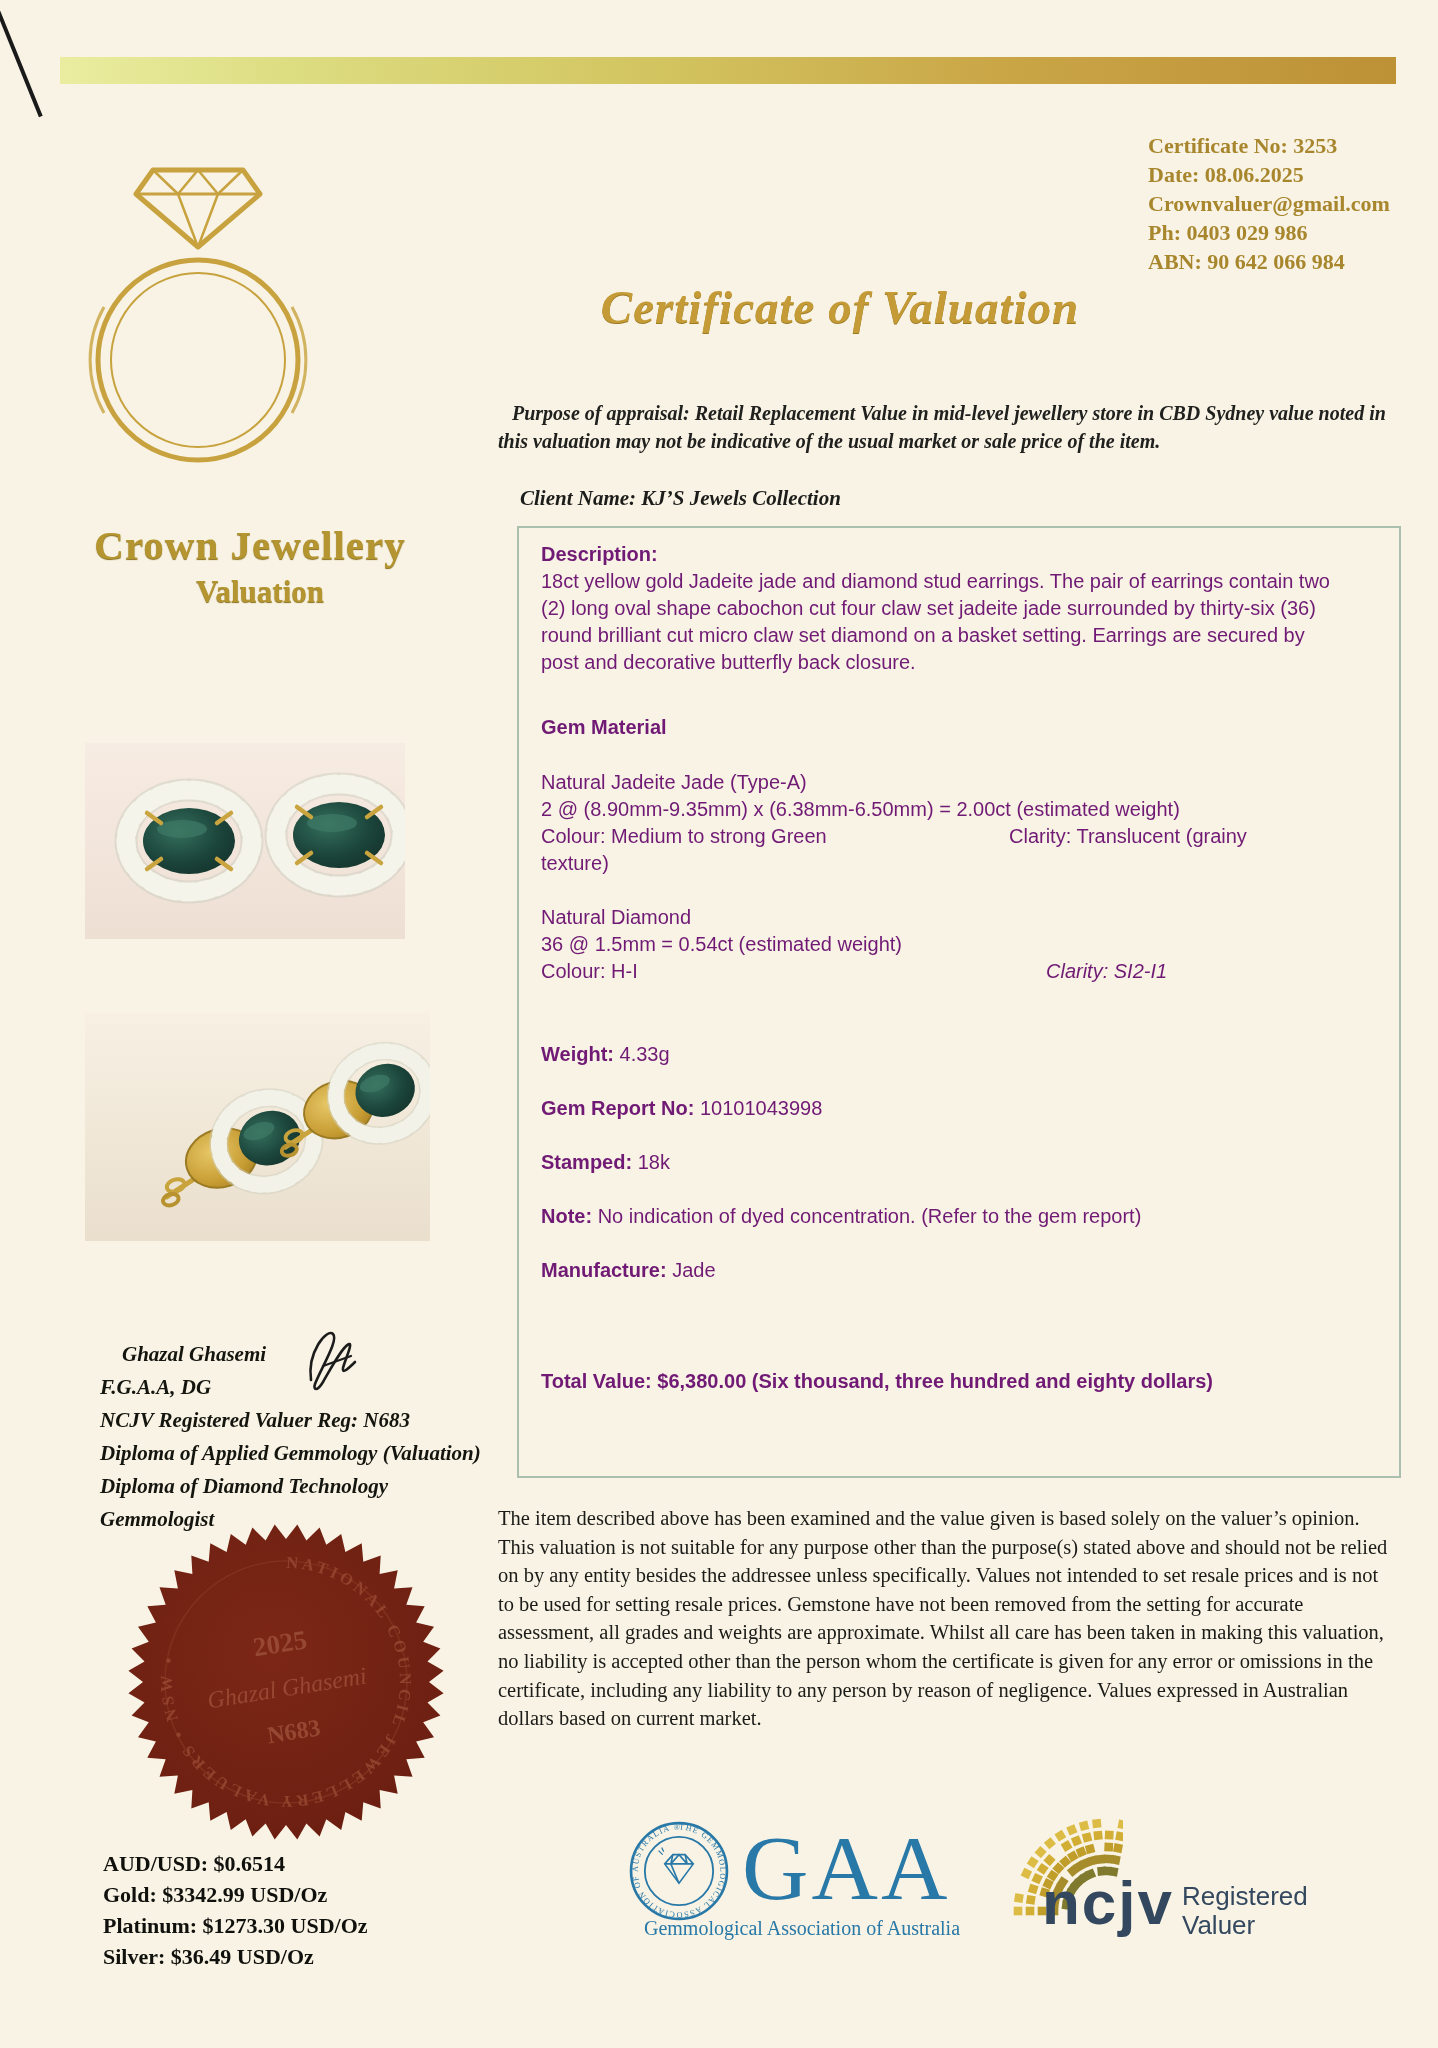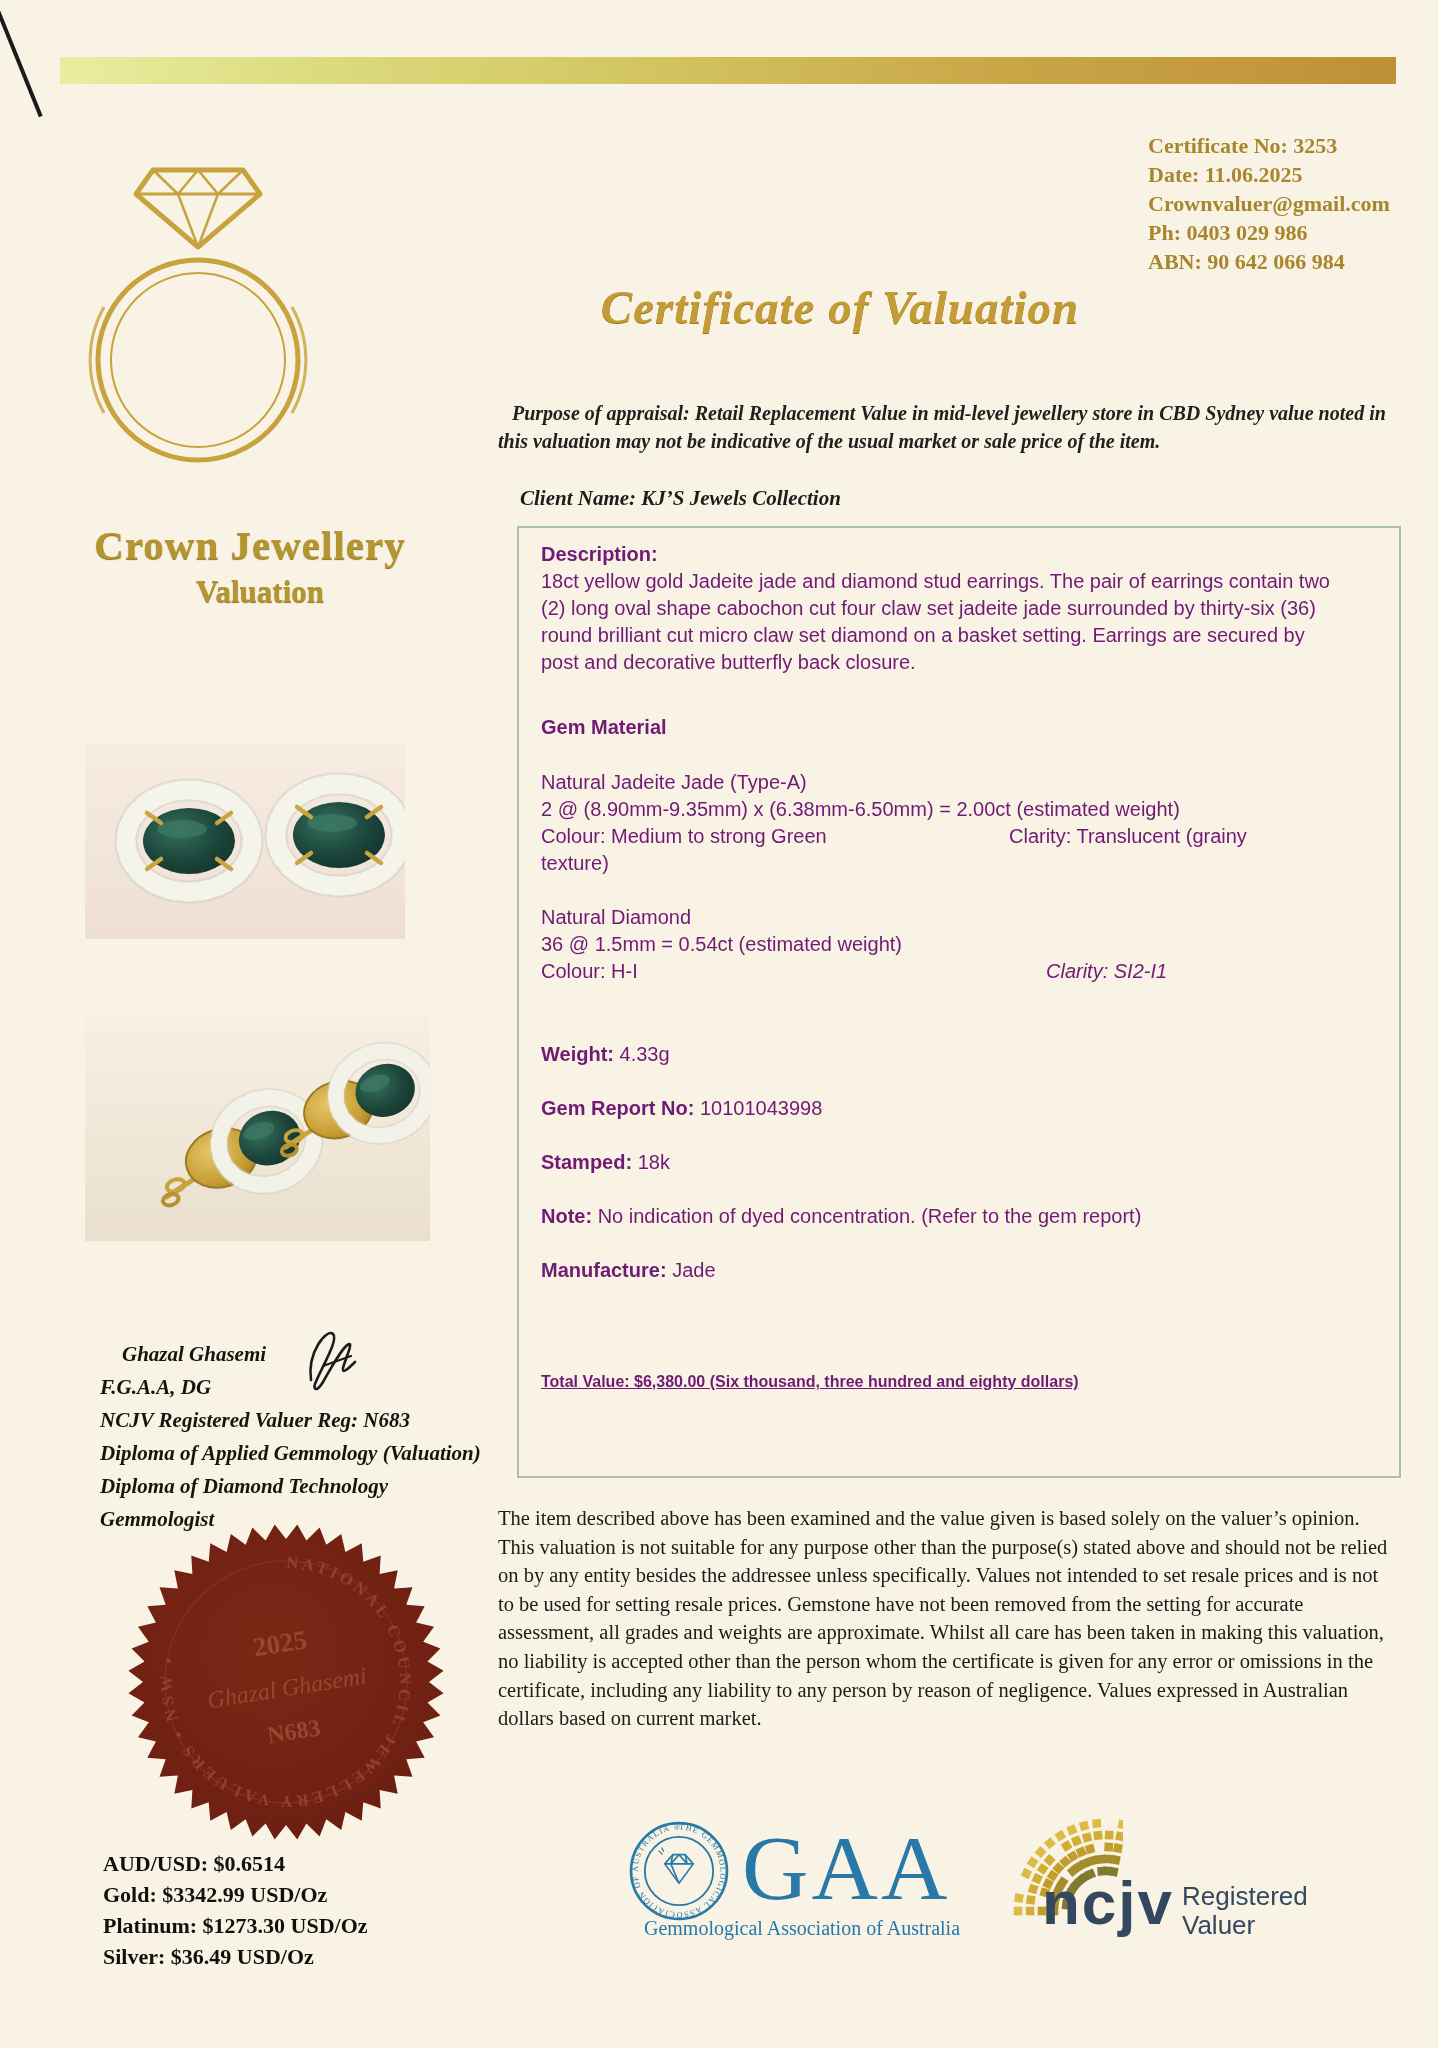--- a/index.html
+++ b/index.html
@@ -20,21 +20,21 @@
   #client-name{left:520px;top:486px;font-size:21px;font-weight:bold;font-style:italic;color:#1c1c1a;}
   
   #detail-box{left:517px;top:526px;width:884px;height:952px;border:2px solid #aabfae;box-sizing:border-box;
       padding:13px 22px;font-family:"Liberation Sans",sans-serif;font-size:20px;line-height:27px;color:#701a75;}
   #detail-box .b{font-weight:bold;}
   #detail-box p{margin:0;width:805px;}
   .row{position:relative;width:840px;}
   .clar-jade{position:absolute;left:468px;top:0;}
   .clar-dia{position:absolute;left:505px;top:0;font-style:italic;}
   .gap28{margin-top:28px;} .gap27{margin-top:27px;} .gap56{margin-top:56px;} .gap38{margin-top:38px;} .gap84{margin-top:84px;}
-  #total-line{font-weight:bold;font-size:16px;text-decoration:underline;}
+  #total-line{font-weight:bold;font-size:20px;}
   
   #brand-name{left:28px;top:521px;width:444px;text-align:center;color:#b5952f;font-weight:bold;font-size:41px;
       letter-spacing:1px;text-shadow:0 1px 1px #8a6f1e;}
   #brand-sub{left:38px;top:574px;width:444px;text-align:center;color:#b5952f;font-weight:bold;font-size:31px;text-shadow:0 1px 1px #8a6f1e;}
   #valuer-block{left:100px;top:1338px;width:420px;font-size:21px;line-height:33px;font-weight:bold;font-style:italic;color:#15150f;}
   #valuer-block .n1{padding-left:22px;}
   #rates{left:103px;top:1848px;font-size:22px;line-height:31px;font-weight:bold;color:#10100c;}
   
   #disclaimer{left:498px;top:1504px;width:900px;font-size:20.5px;line-height:28.6px;color:#1b1b18;}
   
@@ -48,21 +48,21 @@
 </head>
 <body>
 
 <div id="page">
 
   <div id="corner-mark" class="abs"></div>
   <div id="topbar" class="abs"></div>
 
   <div id="cert-info" class="abs serif">
     <div>Certificate No: 3253</div>
-    <div>Date: 11.06.2025</div>
+    <div>Date: 08.06.2025</div>
     <div>Crownvaluer@gmail.com</div>
     <div>Ph: 0403 029 986</div>
     <div>ABN: 90 642 066 984</div>
   </div>
 
   <div id="doc-title" class="abs serif">Certificate of Valuation</div>
 
   <div id="purpose" class="abs serif">Purpose of appraisal: Retail Replacement Value in mid-level jewellery store in CBD Sydney value noted in this valuation may not be indicative of the usual market or sale price of the item.</div>
 
   <div id="client-name" class="abs serif">Client Name: KJ’S Jewels Collection</div>

